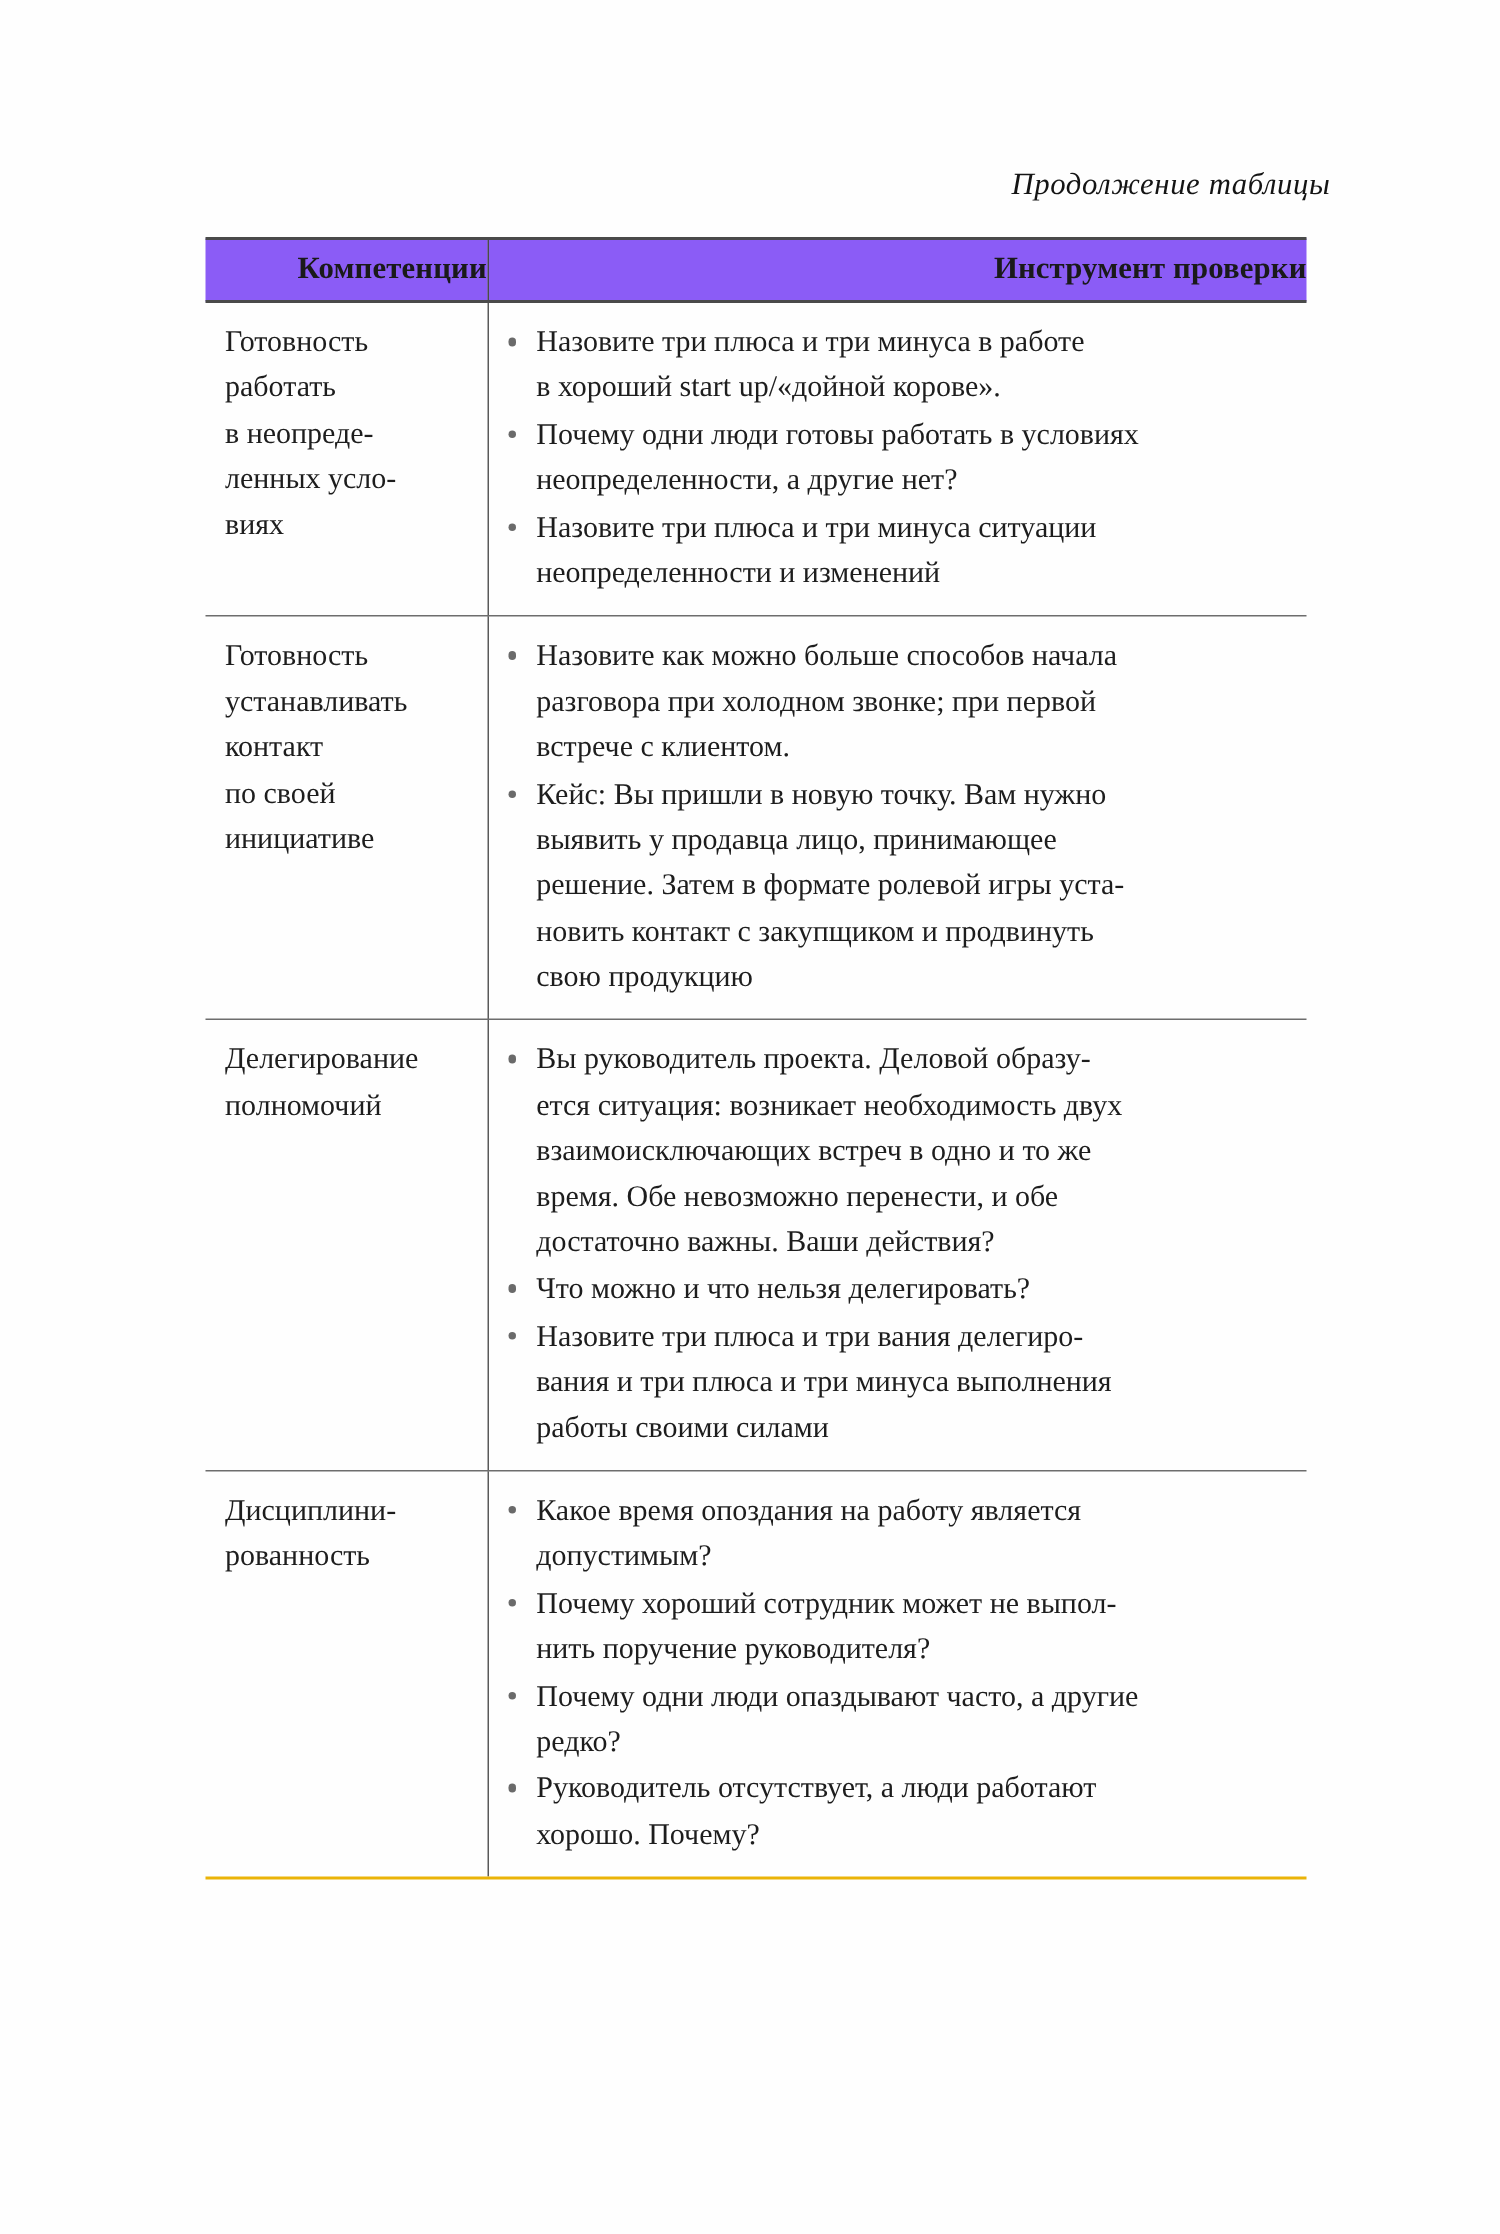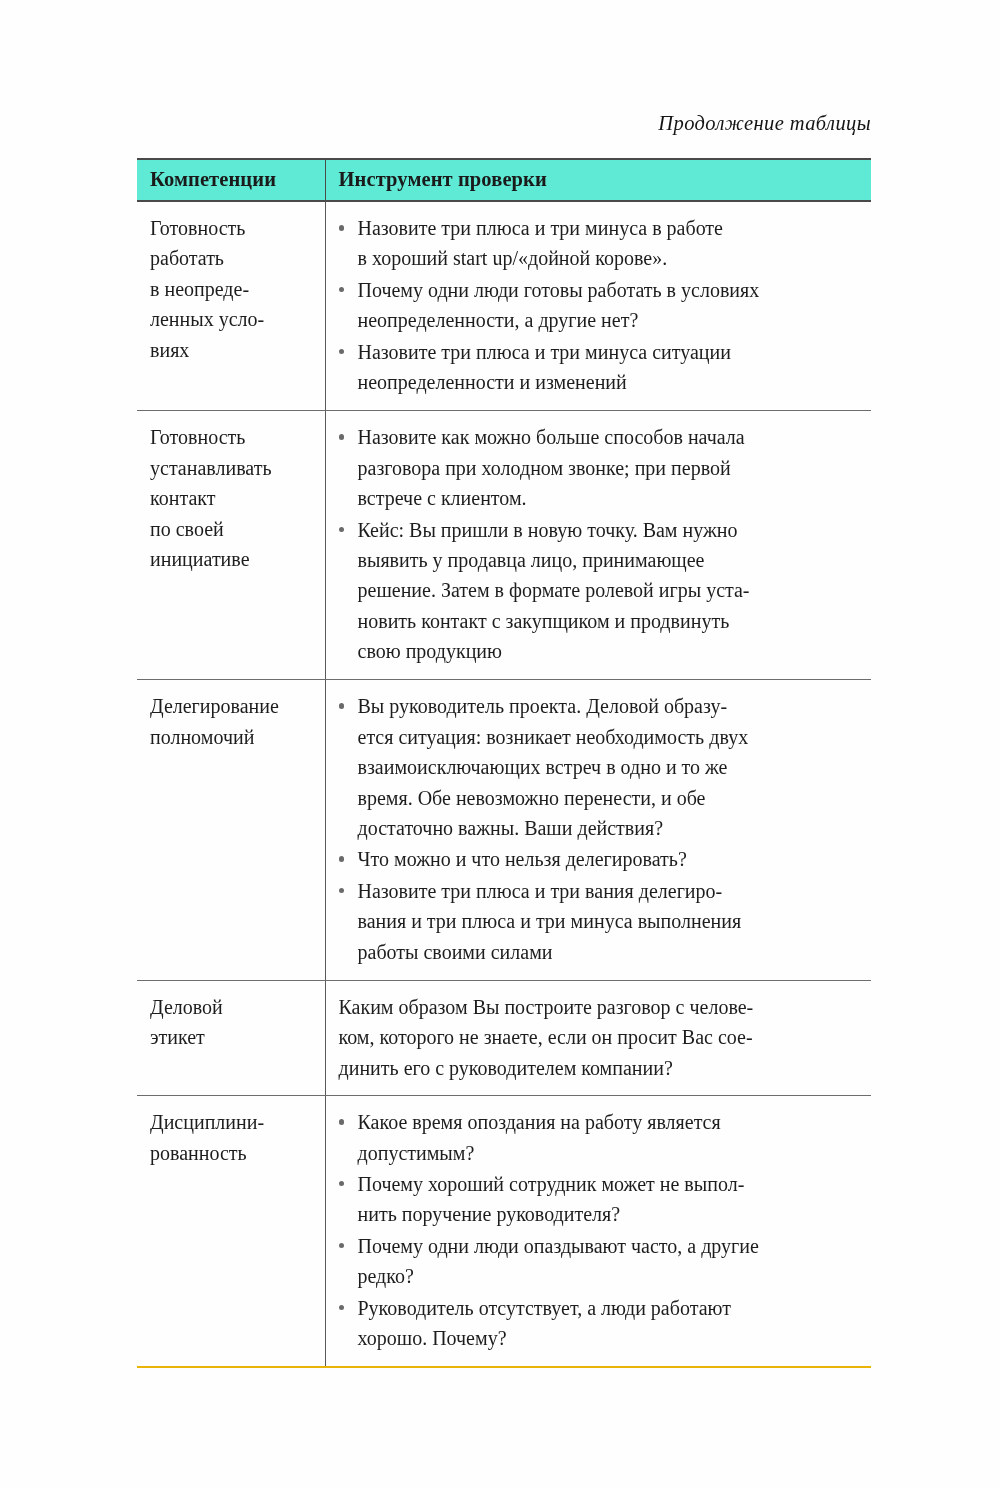--- a/index.html
+++ b/index.html
@@ -19,21 +19,21 @@
   .page {
     position: absolute;
     inset: 0;
     background: #fefefe;
   }
 
   
   .running-head {
     position: absolute;
     top: 112px;
-    right: 129px;
+    right: 113px;
     font-style: italic;
     font-size: 20.5px;
     letter-spacing: 0.4px;
     color: #141414;
     white-space: nowrap;
   }
 
   
   .table-wrap {
     position: absolute;
@@ -45,26 +45,26 @@
   table.comp-table {
     width: 734px;
     border-collapse: collapse;
     table-layout: fixed;
   }
 
   table.comp-table col.col-comp { width: 188px; }
   table.comp-table col.col-tool { width: 546px; }
 
   thead th {
-    background: #5eead4;
+    background: #8b5cf6;
     border-top: 2.2px solid #4a4a4a;
     border-bottom: 2.2px solid #4a4a4a;
     font-weight: bold;
     font-size: 20.5px;
-    text-align: left;
+    text-align: right;
     padding: 8px 0 9px 14px;
     vertical-align: middle;
     letter-spacing: 0.1px;
   }
   thead th.th-comp {
     border-right: 1.6px solid #4a4a4a;
     padding-left: 13px;
   }
   thead th.th-tool {
     padding-left: 13px;
@@ -247,33 +247,20 @@
                 <li>
                   <span class="ln">Назовите три плюса и три вания делегиро-</span>
                   <span class="ln">вания и три плюса и три минуса выполнения</span>
                   <span class="ln">работы своими силами</span>
                 </li>
               </ul>
             </td>
           </tr>
           <tr>
             <td class="cell-comp">
-              <span class="comp-line">Деловой</span>
-              <span class="comp-line">этикет</span>
-            </td>
-            <td class="cell-tool">
-              <div class="q-plain">
-                <span class="ln">Каким образом Вы построите разговор с челове-</span>
-                <span class="ln">ком, которого не знаете, если он просит Вас сое-</span>
-                <span class="ln">динить его с руководителем компании?</span>
-              </div>
-            </td>
-          </tr>
-          <tr>
-            <td class="cell-comp">
               <span class="comp-line">Дисциплини-</span>
               <span class="comp-line">рованность</span>
             </td>
             <td class="cell-tool">
               <ul class="q-list">
                 <li>
                   <span class="ln">Какое время опоздания на работу является</span>
                   <span class="ln">допустимым?</span>
                 </li>
                 <li>

